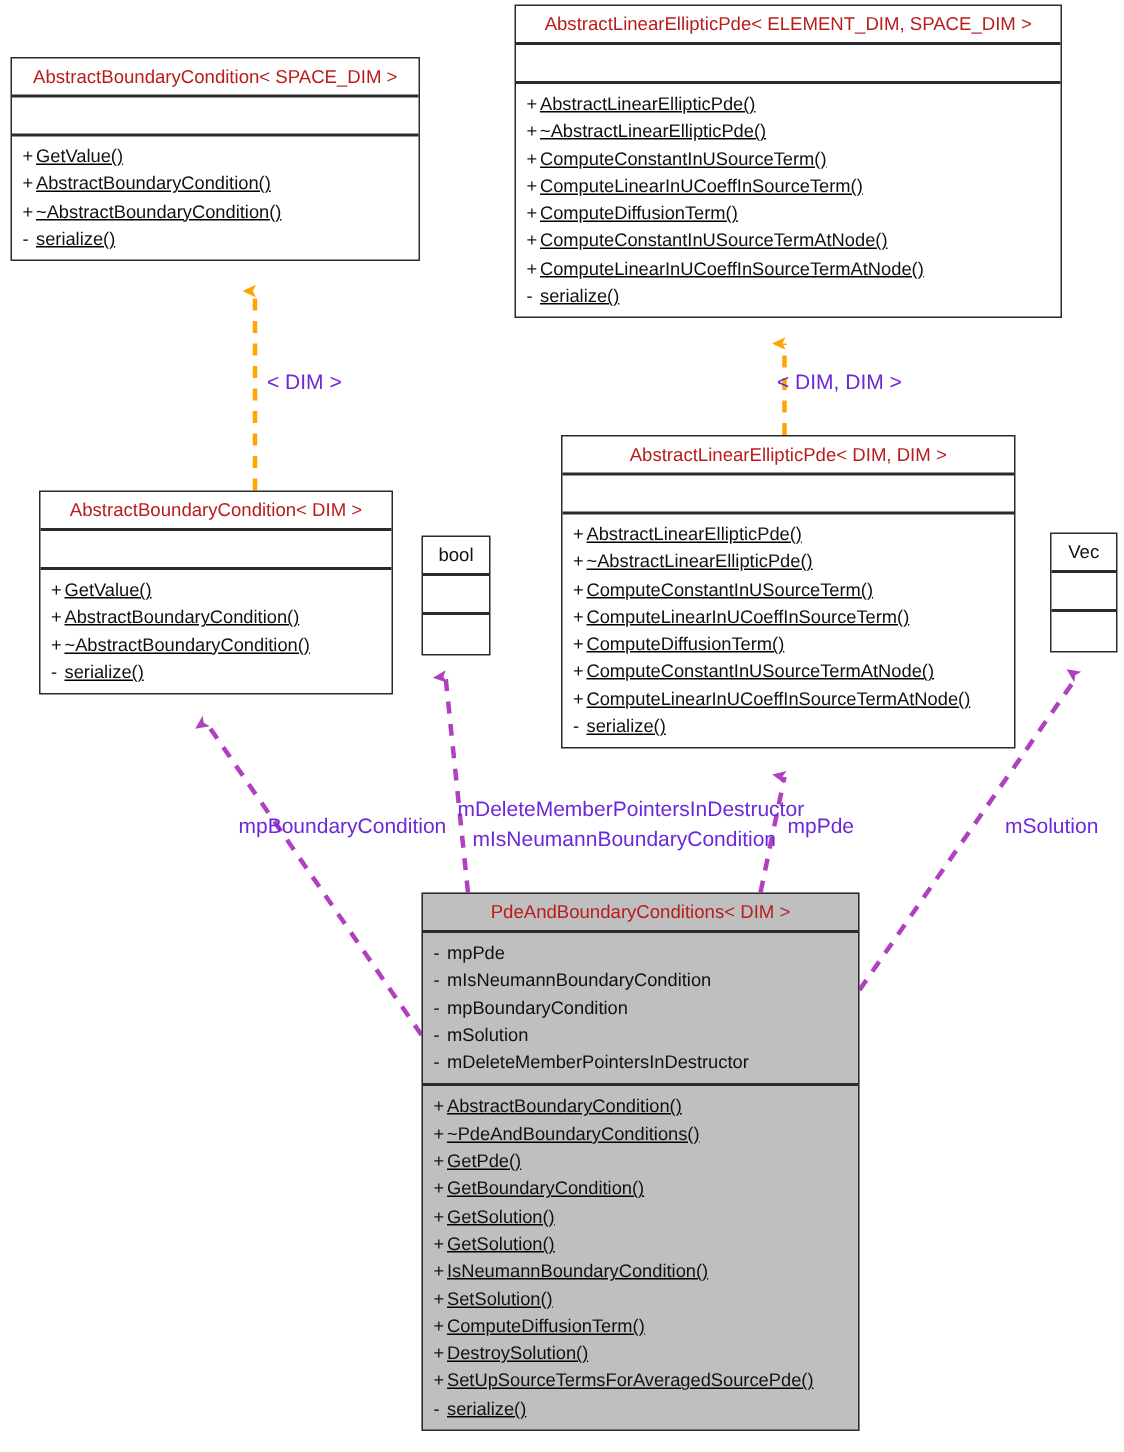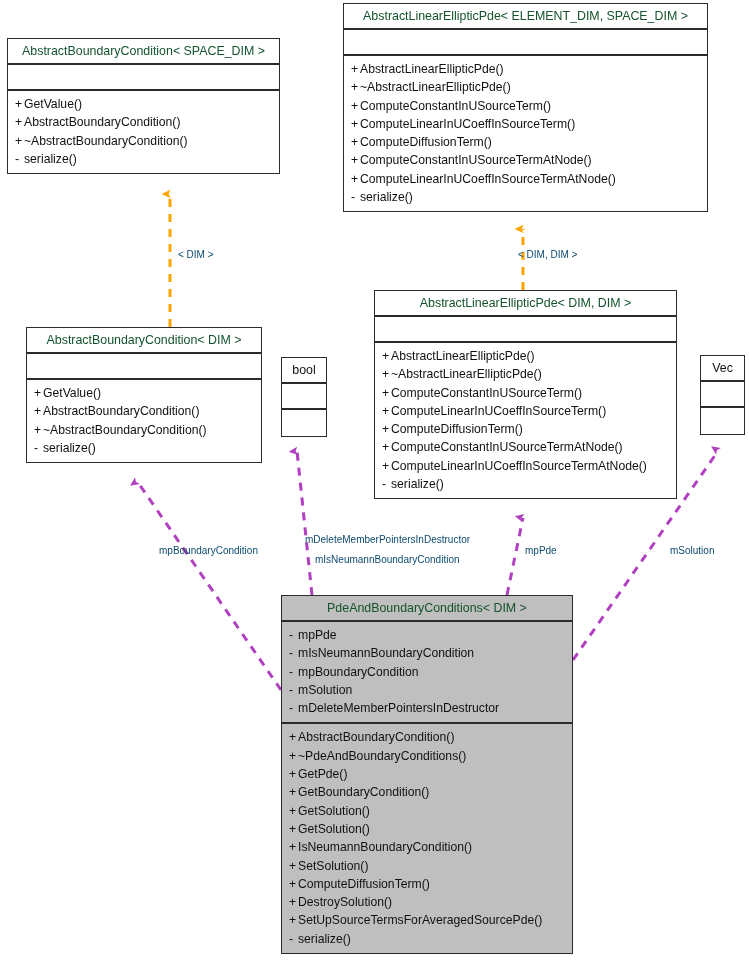--- a/index.html
+++ b/index.html
@@ -39,33 +39,34 @@
     z-index: 3;
   }
   .uml-box.filled {
     background: #bfbfbf;
   }
   .uml-title {
     box-sizing: border-box;
     text-align: center;
     font-size: 12.4px;
     line-height: 14px;
-    color: #14532d;
+    color: #b91c1c;
     padding: 5px 6px 5px 6px;
     border-bottom: 2px solid #2b2b2b;
     white-space: nowrap;
   }
   .uml-attrs {
     box-sizing: border-box;
     border-bottom: 2px solid #2b2b2b;
     padding: 4px 7px 5px 7px;
   }
   .uml-ops {
     box-sizing: border-box;
     padding: 4px 7px 5px 7px;
+    text-decoration: underline;
   }
   .uml-attrs.empty {
     height: 26px;
     padding: 0;
   }
   .uml-row {
     font-size: 12.2px;
     line-height: 18.3px;
     color: #111111;
     white-space: nowrap;
@@ -99,23 +100,23 @@
     height: 26px;
     border-bottom: 2px solid #2b2b2b;
   }
   .type-sec.last {
     border-bottom: none;
   }
 
   
   .edge-label {
     position: absolute;
-    font-size: 10px;
+    font-size: 14px;
     line-height: 17px;
-    color: #0c4a6e;
+    color: #6d28d9;
     white-space: nowrap;
     z-index: 4;
   }
   .edge-label.center {
     text-align: center;
   }
 </style>
 </head>
 <body>
 

